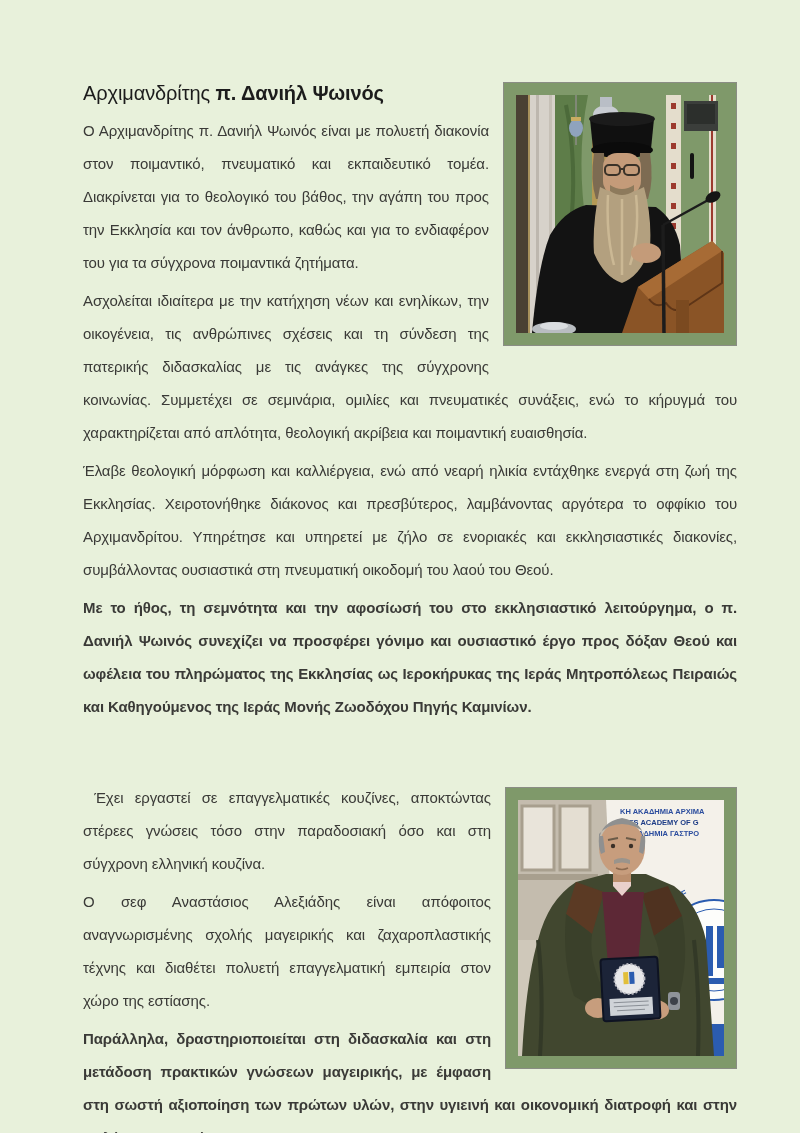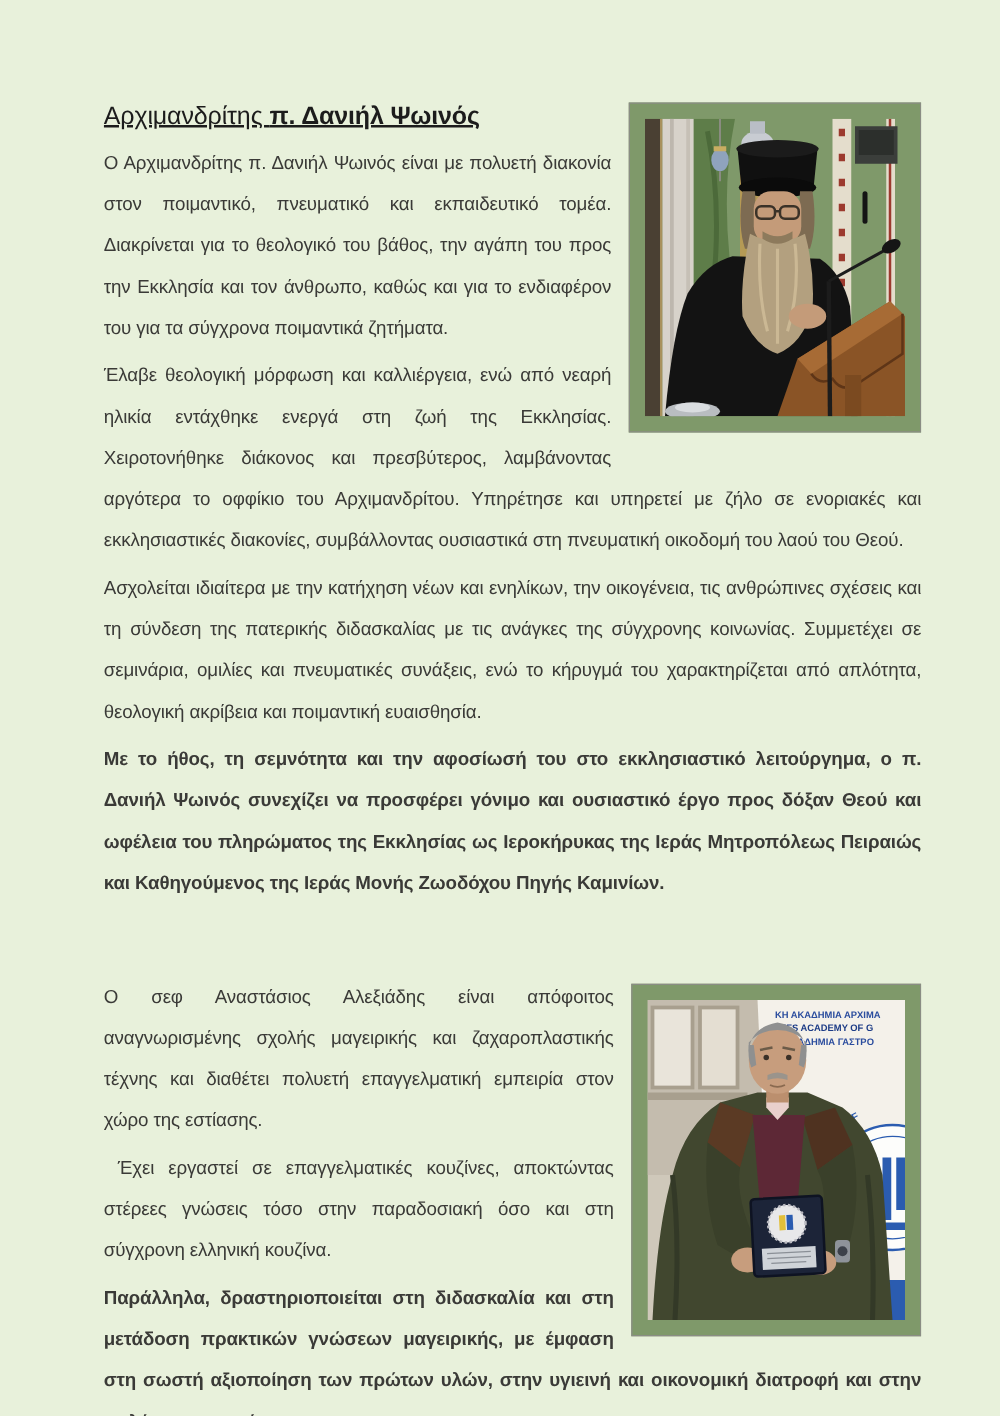--- a/index.html
+++ b/index.html
@@ -8,21 +8,21 @@
     background:#e8f1db;
     font-family:"Liberation Sans","DejaVu Sans",sans-serif;
     color:#3a3a37;
     overflow:hidden;
   }
   .page{width:654px;padding:80px 63px 0 83px;}
   section{overflow:hidden;}
   .section-chef{margin-top:58px;}
   h2{
     font-size:20px;line-height:27px;font-weight:400;
-    margin:0 0 7px 0;color:#1c1c1c;letter-spacing:-0.1px;text-decoration:underline;
+    margin:0 0 7px 0;color:#1c1c1c;letter-spacing:-0.1px;
   }
   h2 .bold{font-weight:700;}
   p{
     font-size:15px;line-height:33px;
     text-align:justify;margin:0 0 5px 0;letter-spacing:-0.1px;
   }
   p:last-child{margin-bottom:0;font-weight:bold;}
   figure{
     margin:0;padding:12px;float:right;background:#7f996a;
     border:1px solid #8a8d84;overflow:hidden;
@@ -114,22 +114,22 @@
         <ellipse cx="197" cy="102" rx="8" ry="5" fill="#151515" transform="rotate(-28 197 102)"></ellipse>
 
         <ellipse cx="38" cy="234" rx="22" ry="7" fill="#b9bdc1"></ellipse>
         <ellipse cx="38" cy="231" rx="14" ry="4" fill="#dadde0"></ellipse>
       </svg>
     </figure>
 
     <h2><span>Αρχιμανδρίτης </span><span class="bold">π. Δανιήλ Ψωινός</span></h2>
 
     <p>Ο Αρχιμανδρίτης π. Δανιήλ Ψωινός είναι με πολυετή διακονία στον ποιμαντικό, πνευματικό και εκπαιδευτικό τομέα. Διακρίνεται για το θεολογικό του βάθος, την αγάπη του προς την Εκκλησία και τον άνθρωπο, καθώς και για το ενδιαφέρον του για τα σύγχρονα ποιμαντικά ζητήματα.</p>
+    <p>Ασχολείται ιδιαίτερα με την κατήχηση νέων και ενηλίκων, την οικογένεια, τις ανθρώπινες σχέσεις και τη σύνδεση της πατερικής διδασκαλίας με τις ανάγκες της σύγχρονης κοινωνίας. Συμμετέχει σε σεμινάρια, ομιλίες και πνευματικές συνάξεις, ενώ το κήρυγμά του χαρακτηρίζεται από απλότητα, θεολογική ακρίβεια και ποιμαντική ευαισθησία.</p>
     <p>Έλαβε θεολογική μόρφωση και καλλιέργεια, ενώ από νεαρή ηλικία εντάχθηκε ενεργά στη ζωή της Εκκλησίας. Χειροτονήθηκε διάκονος και πρεσβύτερος, λαμβάνοντας αργότερα το οφφίκιο του Αρχιμανδρίτου. Υπηρέτησε και υπηρετεί με ζήλο σε ενοριακές και εκκλησιαστικές διακονίες, συμβάλλοντας ουσιαστικά στη πνευματική οικοδομή του λαού του Θεού.</p>
-    <p>Ασχολείται ιδιαίτερα με την κατήχηση νέων και ενηλίκων, την οικογένεια, τις ανθρώπινες σχέσεις και τη σύνδεση της πατερικής διδασκαλίας με τις ανάγκες της σύγχρονης κοινωνίας. Συμμετέχει σε σεμινάρια, ομιλίες και πνευματικές συνάξεις, ενώ το κήρυγμά του χαρακτηρίζεται από απλότητα, θεολογική ακρίβεια και ποιμαντική ευαισθησία.</p>
     <p>Με το ήθος, τη σεμνότητα και την αφοσίωσή του στο εκκλησιαστικό λειτούργημα, ο π. Δανιήλ Ψωινός συνεχίζει να προσφέρει γόνιμο και ουσιαστικό έργο προς δόξαν Θεού και ωφέλεια του πληρώματος της Εκκλησίας ως Ιεροκήρυκας της Ιεράς Μητροπόλεως Πειραιώς και Καθηγούμενος της Ιεράς Μονής Ζωοδόχου Πηγής Καμινίων.</p>
   </section>
 
   <section class="section-chef">
 
     <figure class="photo-chef">
       <svg width="206" height="256" viewBox="0 0 206 256" xmlns="http://www.w3.org/2000/svg">
 
         <rect x="0" y="0" width="206" height="256" fill="#cfc8ba"></rect>
         <rect x="0" y="0" width="92" height="140" fill="#c4bcae"></rect>
@@ -199,18 +199,18 @@
           <circle cx="112" cy="179" r="15" fill="none" stroke="#b9b9c0" stroke-width="2" stroke-dasharray="2,2"></circle>
           <rect x="106" y="172" width="5" height="12" fill="#e2bf3a"></rect>
           <rect x="112" y="172" width="5" height="12" fill="#2b5cb0"></rect>
           <rect x="91" y="198" width="43" height="17" fill="#cfd3d8"></rect>
           <path d="M95,202 L130,202 M95,206 L130,206 M98,210 L126,210" stroke="#8a8f96" stroke-width="1"></path>
         </g>
       </svg>
     </figure>
 
 
+    <p>&nbsp;Έχει εργαστεί σε επαγγελματικές κουζίνες, αποκτώντας στέρεες γνώσεις τόσο στην παραδοσιακή όσο και στη σύγχρονη ελληνική κουζίνα.</p>
     <p>Ο σεφ Αναστάσιος Αλεξιάδης είναι απόφοιτος αναγνωρισμένης σχολής μαγειρικής και ζαχαροπλαστικής τέχνης και διαθέτει πολυετή επαγγελματική εμπειρία στον χώρο της εστίασης.</p>
-    <p>&nbsp;Έχει εργαστεί σε επαγγελματικές κουζίνες, αποκτώντας στέρεες γνώσεις τόσο στην παραδοσιακή όσο και στη σύγχρονη ελληνική κουζίνα.</p>
     <p>Παράλληλα, δραστηριοποιείται στη διδασκαλία και στη μετάδοση πρακτικών γνώσεων μαγειρικής, με έμφαση στη σωστή αξιοποίηση των πρώτων υλών, στην υγιεινή και οικονομική διατροφή και στην απλότητα της γεύσης.</p>
   </section>
 
 </div>
 
 </body></html>

